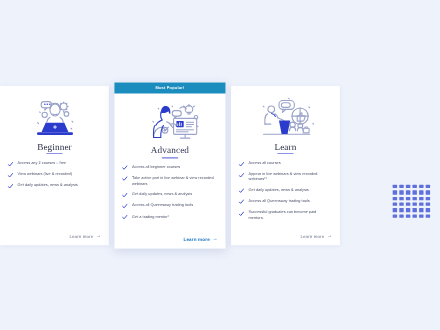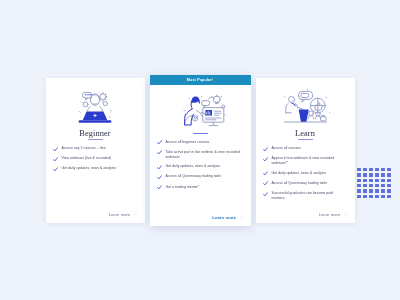--- a/index.html
+++ b/index.html
@@ -18,21 +18,21 @@
     display:grid;
     grid-template-columns:repeat(6,1fr);
     grid-template-rows:repeat(6,1fr);
     gap:2px;
   }
   .dot-grid i{display:block;background:#4558d6;border-radius:0.5px;opacity:.85;}
 
   
   .cards{
     position:absolute;left:0;top:0;width:400px;height:300px;
-    display:flex;align-items:center;justify-content:center;
+    display:flex;align-items:center;justify-content:flex-start;
     gap:5px;
   }
   .card{
     background:#ffffff;
     box-sizing:border-box;
     display:flex;flex-direction:column;
     box-shadow:0 1px 4px rgba(60,80,160,.10);
   }
   .card.side{
     width:99px;height:145px;
@@ -254,20 +254,21 @@
               <path d="M42.3 31.2v2.6M38 34.6h8.6"></path>
             </g>
             <path d="M20.4 10.6c0-3.4 2.2-5.2 4.2-5.2 2.4 0 4.2 2 4.2 5 0 1.2-.4 2-.4 2-1-.6-1.2-2.2-1.2-2.2-1.8 1.6-4 1.8-6.8 1.4z" fill="#2b3ccc"></path>
             <path d="M20.4 10.6c-.6 2.6-.3 5.6 1 7.4-2.6 1-4.6 2.6-5.8 5" stroke="#2b3ccc" stroke-width="1" fill="none" stroke-linecap="round"></path>
             <path d="M14.6 23c-.9 2.4-1.2 6.2-1 11h6.6c-.3-5 .6-8.4 2.6-11.2" stroke="#2b3ccc" stroke-width="1" fill="none" stroke-linejoin="round"></path>
             <rect x="34.4" y="19" width="6.6" height="5.6" rx=".5" fill="#2b3ccc"></rect>
             <path d="M35.6 23.2v-1.6M37.2 23.2v-2.8M38.8 23.2v-2.2" stroke="#fff" stroke-width=".7" stroke-linecap="round"></path>
             <path d="M43.4 20.2h6.6M43.4 22.2h6.6M43.4 24.2h4.6M34.4 27h15.6M34.4 28.8h10.6" stroke="#9aa3c9" stroke-width=".9" stroke-linecap="round"></path>
           </svg>
         </div>
+        <div class="title">Advanced</div>
         <div class="title-rule"></div>
         <ul class="features">
           <li>
             <span class="check">
               <svg viewBox="0 0 10 10" width="5" height="5">
                   <path d="M1 5.2l2.6 2.6L9 1.4" stroke="#3f51d6" stroke-width="1.8" fill="none" stroke-linecap="round" stroke-linejoin="round"></path>
                 </svg>
             </span>
             <span class="feat-text">Access all beginner courses</span>
           </li>

